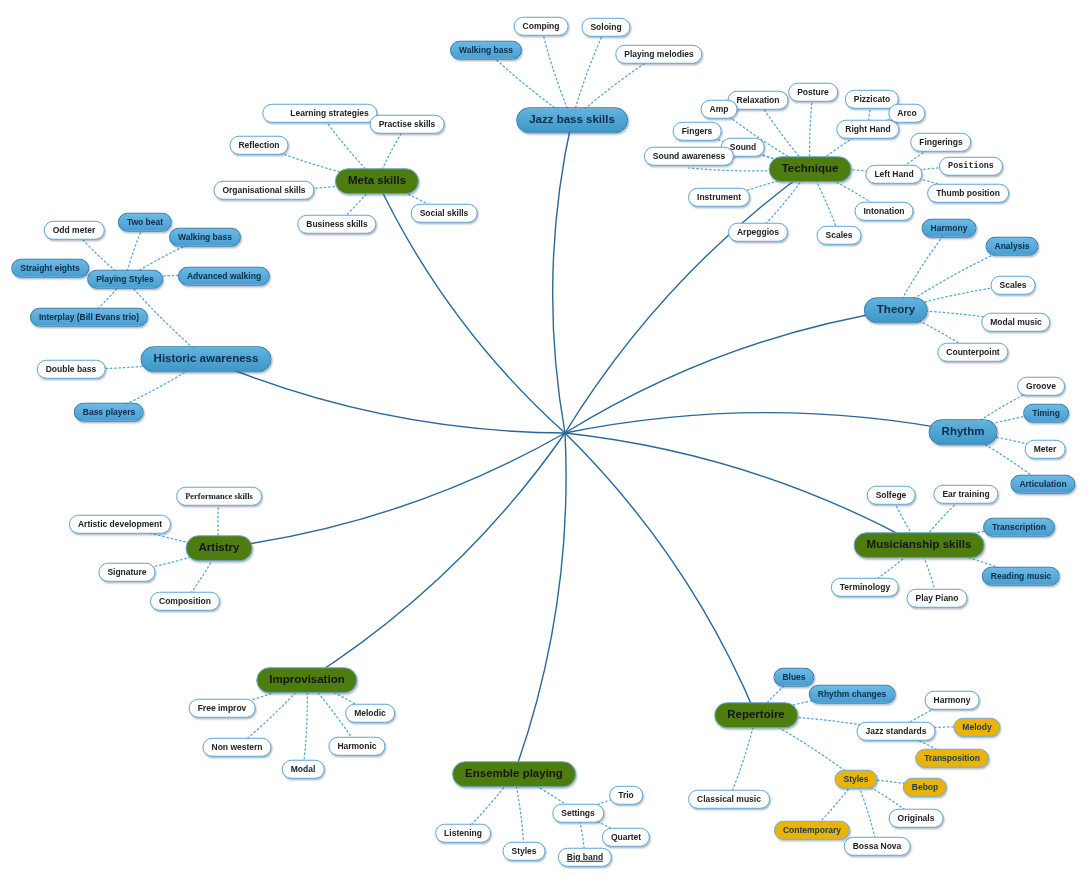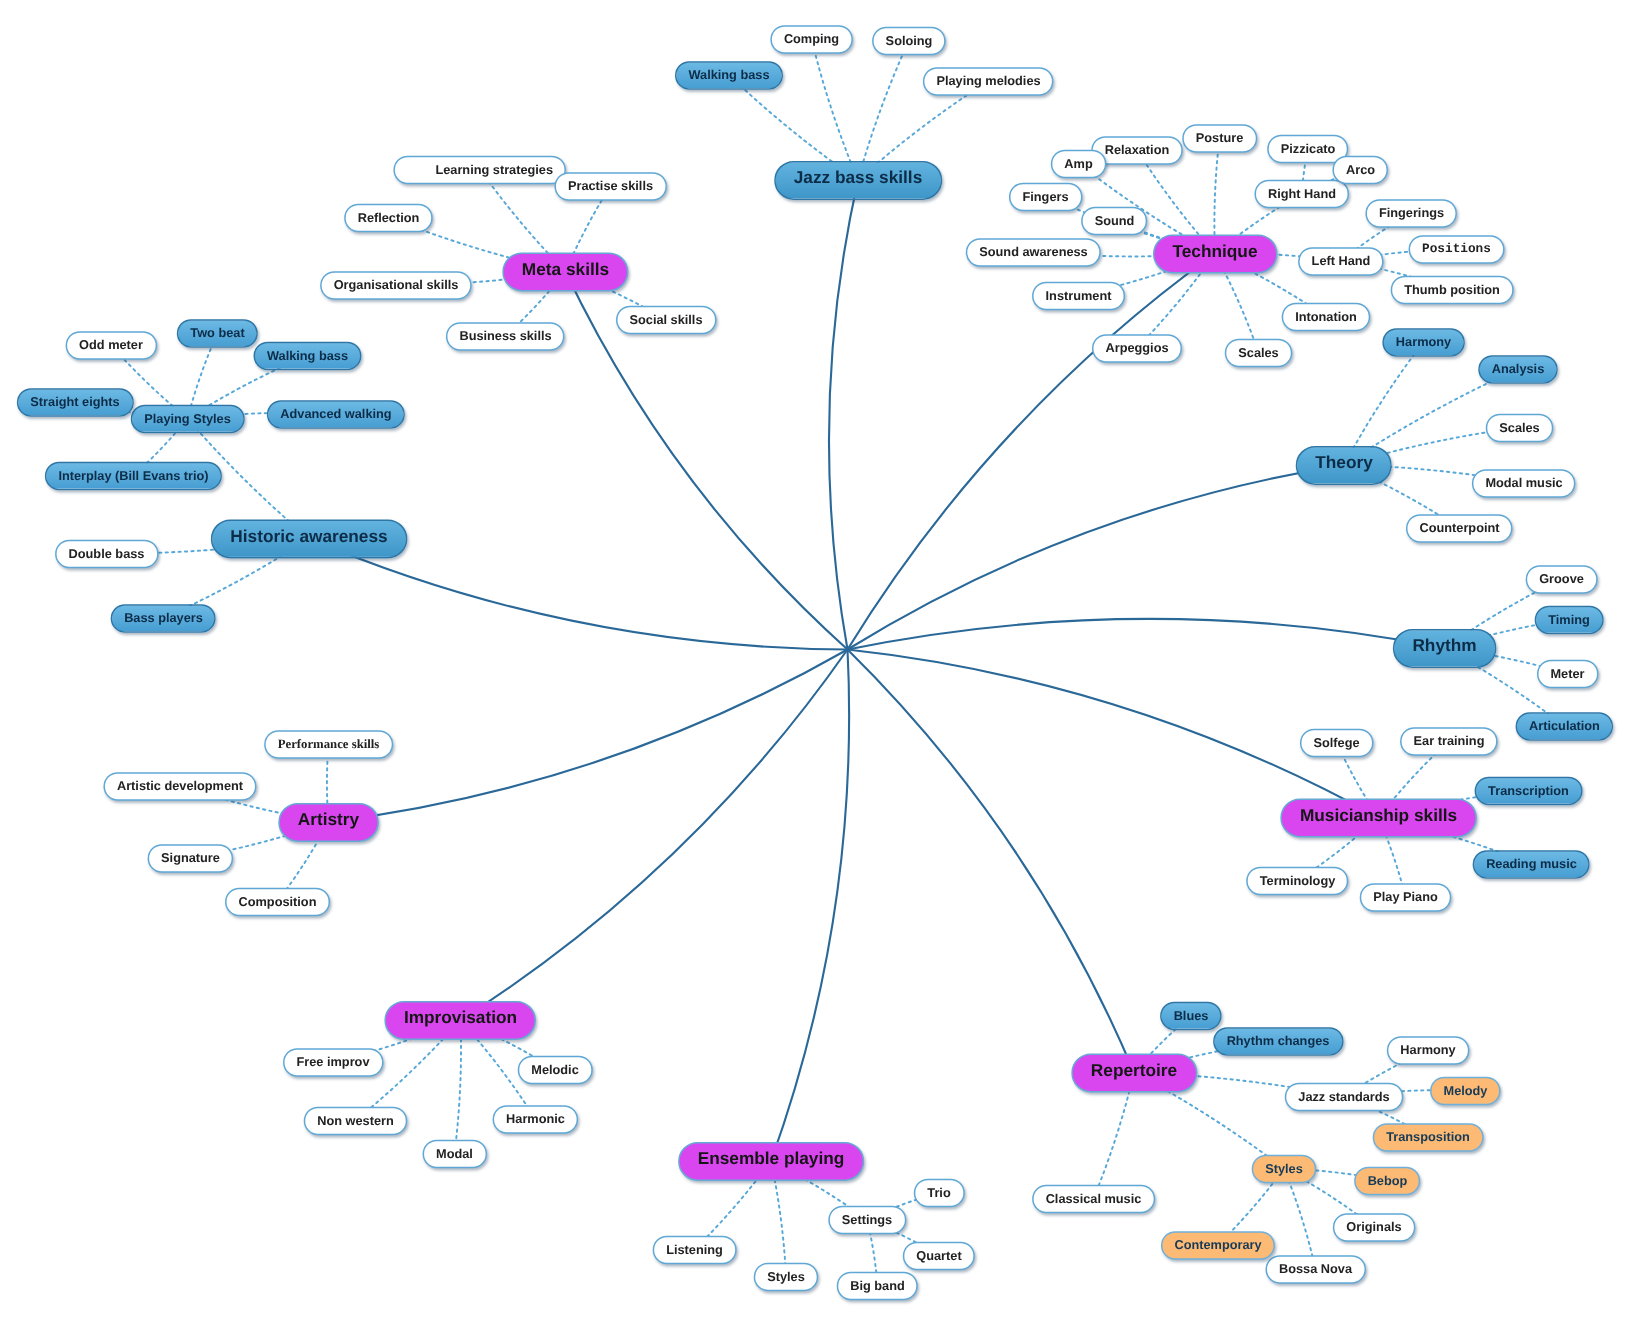--- a/index.html
+++ b/index.html
@@ -32,21 +32,21 @@
   }
   .main-filled{
     background:linear-gradient(#62b3df,#3e96c8);
     color:#0c2c47;
     font-size:11.5px;
     padding:6px 12px;
     border:1px solid #2d76a6;
     border-radius:13px;
   }
   .main-white{
-    background:#d946ef;
+    background:#4d7c0f;
     color:#161616;
     font-size:11.5px;
     padding:6px 12px;
     border:1px solid #66a9d4;
     border-radius:13px;
     text-align:right;
   }
   .child-white{
     background:#ffffff;
     color:#222222;
@@ -57,21 +57,21 @@
   }
   .child-blue{
     background:linear-gradient(#6cb9e4,#479ed2);
     color:#0c2c47;
     font-size:8.5px;
     padding:4px 8px;
     border:1px solid #2d76a6;
     border-radius:10px;
   }
   .child-lightblue{
-    background:#fdba74;
+    background:#eab308;
     color:#173a57;
     font-size:8.5px;
     padding:4px 8px;
     border:1px solid #6fb0da;
     border-radius:10px;
   }
 </style>
 </head>
 <body>
 
@@ -172,21 +172,21 @@
     <div class="node child-blue" style="left: 486px; top: 50px;">Walking bass</div>
     <div class="node child-white" style="left: 541px; top: 26px;">Comping</div>
     <div class="node child-white" style="left: 606px; top: 27px;">Soloing</div>
     <div class="node child-white" style="left: 659px; top: 54px;">Playing melodies</div>
     <div class="node main-white" style="left: 810px; top: 169px;">Technique</div>
     <div class="node child-white" style="left: 813px; top: 92px;">Posture</div>
     <div class="node child-white" style="left: 758px; top: 100px;">Relaxation</div>
     <div class="node child-white" style="left: 719px; top: 109px;">Amp</div>
     <div class="node child-white" style="left: 697px; top: 131px;">Fingers</div>
     <div class="node child-white" style="left: 743px; top: 147px;">Sound</div>
-    <div class="node child-white" style="left: 689px; top: 168px;">Sound awareness</div>
+    <div class="node child-white" style="left: 689px; top: 156px;">Sound awareness</div>
     <div class="node child-white" style="left: 719px; top: 197px;">Instrument</div>
     <div class="node child-white" style="left: 758px; top: 232px;">Arpeggios</div>
     <div class="node child-white" style="left: 839px; top: 235px;">Scales</div>
     <div class="node child-white" style="left: 884px; top: 211px;">Intonation</div>
     <div class="node child-white" style="left: 894px; top: 174px;">Left Hand</div>
     <div class="node child-white" style="left: 941px; top: 142px;">Fingerings</div>
     <div class="node child-white" style="left: 971px; top: 166px; font-family: Liberation Mono, monospace;">Positions</div>
     <div class="node child-white" style="left: 968px; top: 193px;">Thumb position</div>
     <div class="node child-white" style="left: 868px; top: 129px;">Right Hand</div>
     <div class="node child-white" style="left: 872px; top: 99px;">Pizzicato</div>
@@ -221,21 +221,21 @@
     <div class="node child-white" style="left: 916px; top: 818px;">Originals</div>
     <div class="node child-white" style="left: 877px; top: 846px;">Bossa Nova</div>
     <div class="node child-lightblue" style="left: 812px; top: 830px;">Contemporary</div>
     <div class="node child-white" style="left: 729px; top: 799px;">Classical music</div>
     <div class="node main-white" style="left: 514px; top: 774px;">Ensemble playing</div>
     <div class="node child-white" style="left: 463px; top: 833px;">Listening</div>
     <div class="node child-white" style="left: 524px; top: 851px;">Styles</div>
     <div class="node child-white" style="left: 578px; top: 813px;">Settings</div>
     <div class="node child-white" style="left: 626px; top: 795px;">Trio</div>
     <div class="node child-white" style="left: 626px; top: 837px;">Quartet</div>
-    <div class="node child-white" style="left: 585px; top: 857px;">Big band</div>
+    <div class="node child-white" style="left: 585px; top: 857px; text-decoration: underline;">Big band</div>
     <div class="node main-white" style="left: 307px; top: 680px;">Improvisation</div>
     <div class="node child-white" style="left: 222px; top: 708px;">Free improv</div>
     <div class="node child-white" style="left: 237px; top: 747px;">Non western</div>
     <div class="node child-white" style="left: 303px; top: 769px;">Modal</div>
     <div class="node child-white" style="left: 357px; top: 746px;">Harmonic</div>
     <div class="node child-white" style="left: 370px; top: 713px;">Melodic</div>
     <div class="node main-white" style="left: 219px; top: 548px;">Artistry</div>
     <div class="node child-white" style="left: 219px; top: 496px; font-family: Liberation Serif, serif;">Performance skills</div>
     <div class="node child-white" style="left: 120px; top: 524px;">Artistic development</div>
     <div class="node child-white" style="left: 127px; top: 572px;">Signature</div>

